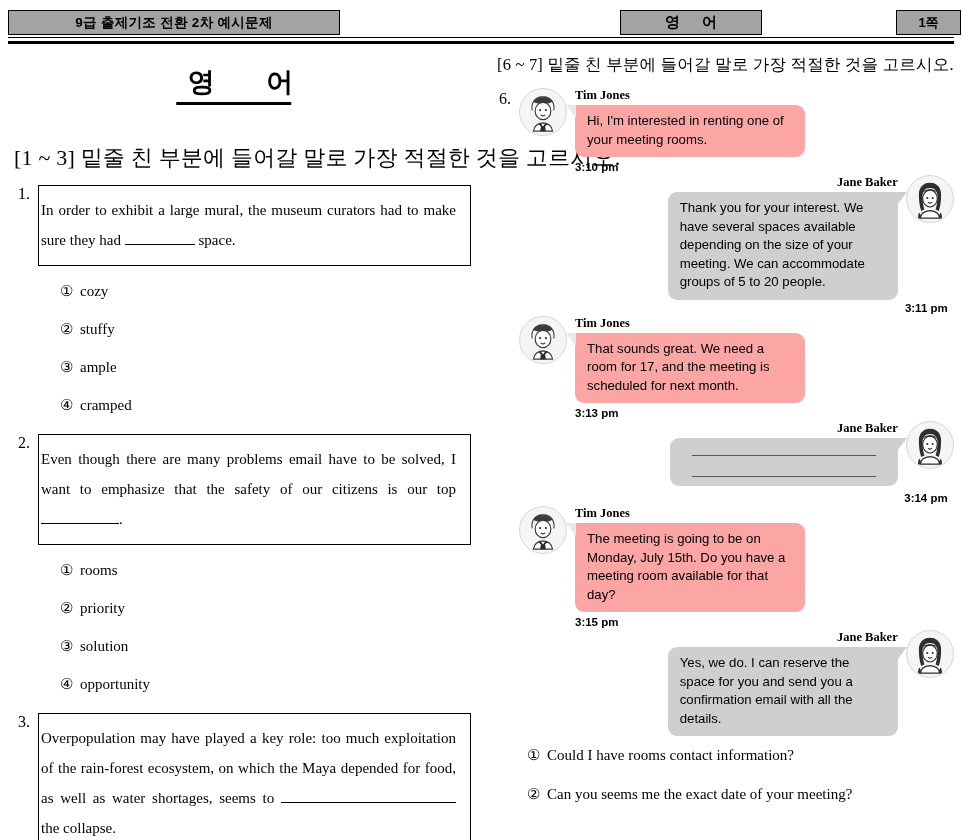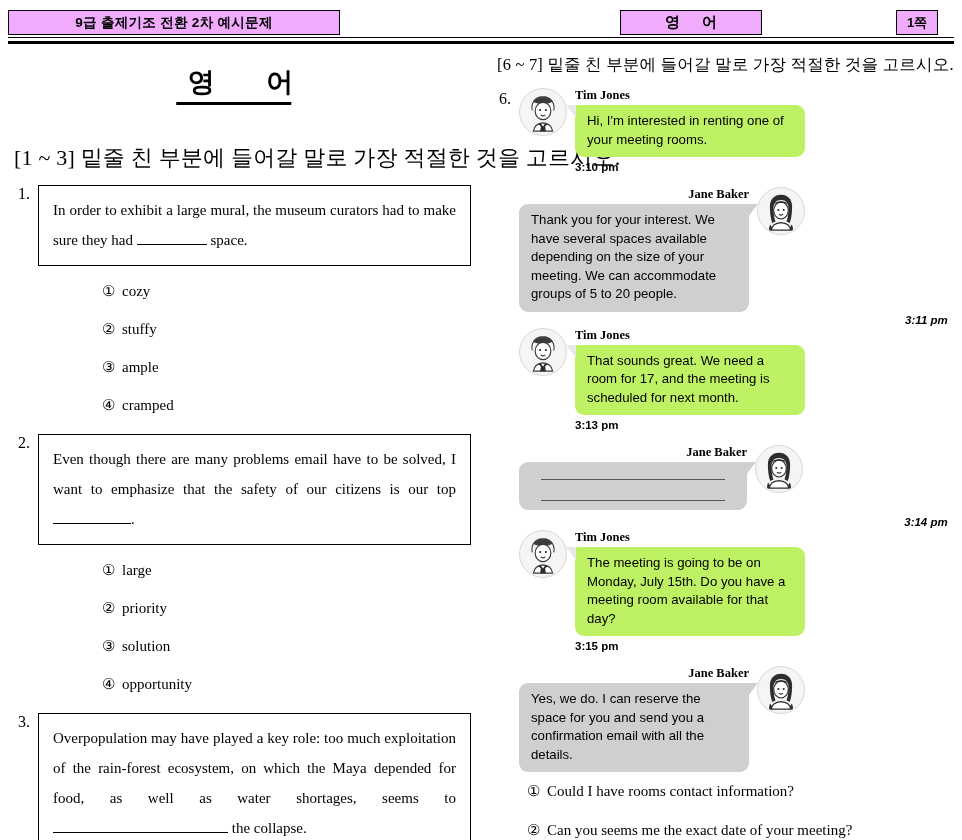--- a/index.html
+++ b/index.html
@@ -17,21 +17,21 @@
   }
 
   
   .page-header {
     position: relative;
     height: 38px;
   }
   .hdr-box {
     position: absolute;
     border: 1.5px solid #000;
-    background: #f0abfc;
+    background: #a3a3a3;
     font-family: "Liberation Sans", "DejaVu Sans", sans-serif;
     font-weight: bold;
     text-align: center;
     box-sizing: border-box;
     display: flex;
     align-items: center;
     justify-content: center;
   }
   .hdr-exam {
     left: 8px;
@@ -46,21 +46,21 @@
     top: 10px;
     width: 142px;
     height: 25px;
     font-size: 15px;
     letter-spacing: 9px;
     text-indent: 9px;
   }
   .hdr-page {
     left: 896px;
     top: 10px;
-    width: 42px;
+    width: 65px;
     height: 25px;
     font-size: 13px;
   }
 
   .rule-thin {
     position: absolute;
     left: 8px;
     right: 8px;
     top: 37px;
     height: 1px;
@@ -141,21 +141,21 @@
     padding-left: 28px;
   }
   .qnum {
     position: absolute;
     left: 8px;
     top: 0px;
     font-size: 16px;
   }
   .passage {
     border: 1px solid #000;
-    padding: 9px 14px 10px 14px;
+    padding: 9px 14px 10px 2px;
     font-size: 15px;
     line-height: 30px;
     text-align: justify;
     text-align-last: justify;
     box-sizing: border-box;
   }
   .passage.last-left-align {
     text-align-last: left;
   }
   .blank {
@@ -167,21 +167,20 @@
   .blank.b-mid { width: 78px; }
   .blank.b-long { width: 175px; }
 
   .choices {
     margin: 16px 0 0 22px;
   }
   .choice {
     font-size: 15px;
     margin-bottom: 20px;
     white-space: nowrap;
-    margin-left: 42px;
   }
   .choice .cmark {
     display: inline-block;
     width: 20px;
     font-size: 15px;
   }
 
   
   .instruction-r {
     font-size: 16.5px;
@@ -201,21 +200,21 @@
     top: 2px;
     font-size: 16px;
   }
 
   .msg {
     position: relative;
     display: flex;
     margin-bottom: 2px;
   }
   .msg.left { justify-content: flex-start; }
-  .msg.right { justify-content: flex-start; margin-top: 12px; }
+  .msg.right { justify-content: flex-end; }
 
   .avatar {
     width: 46px;
     height: 46px;
     flex: 0 0 46px;
     border-radius: 50%;
     background: #f4f4f4;
     border: 1.5px solid #d8d8d8;
     overflow: hidden;
     position: relative;
@@ -240,21 +239,21 @@
   .bubble {
     position: relative;
     border-radius: 9px;
     padding: 7px 12px 8px 12px;
     font-size: 13.2px;
     line-height: 18.5px;
     text-align: left;
     box-sizing: border-box;
   }
   .bubble.tim {
-    background: #bef264;
+    background: #fca5a5;
     border-top-left-radius: 2px;
   }
   .bubble.tim::before {
     content: "";
     position: absolute;
     left: -9px;
     top: 0;
     width: 0; height: 0;
     border-style: solid;
     border-width: 0 10px 13px 0;
@@ -291,21 +290,21 @@
   .blank-line.l2 { top: 38px; }
 
   .timestamp {
     font-size: 11.5px;
     font-family: "Liberation Sans", "DejaVu Sans", sans-serif;
     font-weight: bold;
     line-height: 15px;
     margin-top: 1px;
   }
   .ts-left { text-align: right; padding-left: 2px; }
-  .ts-right { padding-right: 2px; font-style: italic; }
+  .ts-right { padding-right: 2px; }
 
   .ts-row {
     display: flex;
     justify-content: space-between;
     align-items: flex-start;
     padding: 0 4px 0 54px;
   }
   .ts-row.tight { margin-top: -2px; }
 
   .choices-r {
@@ -372,21 +371,21 @@
 
     
     <div class="qblock">
       <span class="qnum">2.</span>
       <div class="passage last-left-align">
         <span>Even though there are many problems email have to be solved, I want to emphasize that the safety of our citizens is our top</span>
         <span class="blank b-mid"></span><span>.</span>
       </div>
       <div class="choices">
         <div class="choice">
-          <span class="cmark">①</span><span>large</span>
+          <span class="cmark">①</span><span>rooms</span>
         </div>
         <div class="choice">
           <span class="cmark">②</span><span>priority</span>
         </div>
         <div class="choice">
           <span class="cmark">③</span><span>solution</span>
         </div>
         <div class="choice">
           <span class="cmark">④</span><span>opportunity</span>
         </div>

